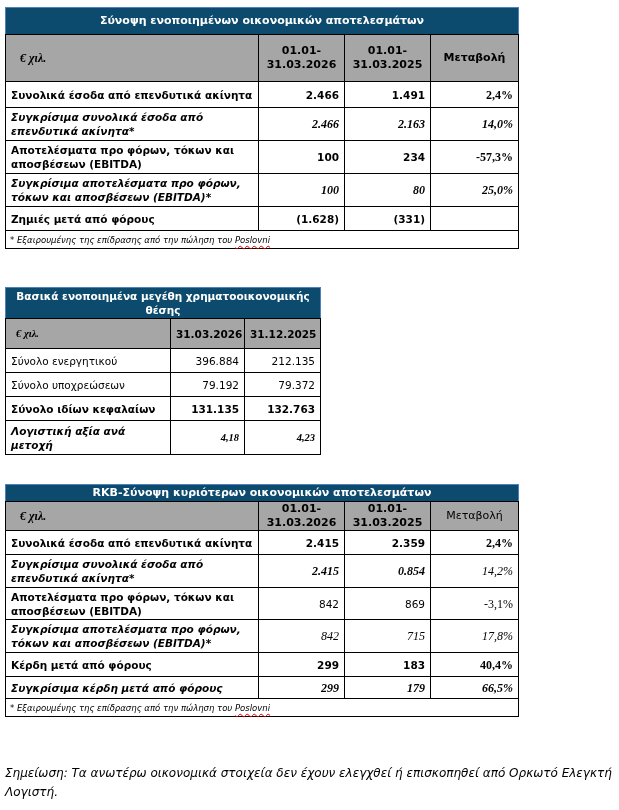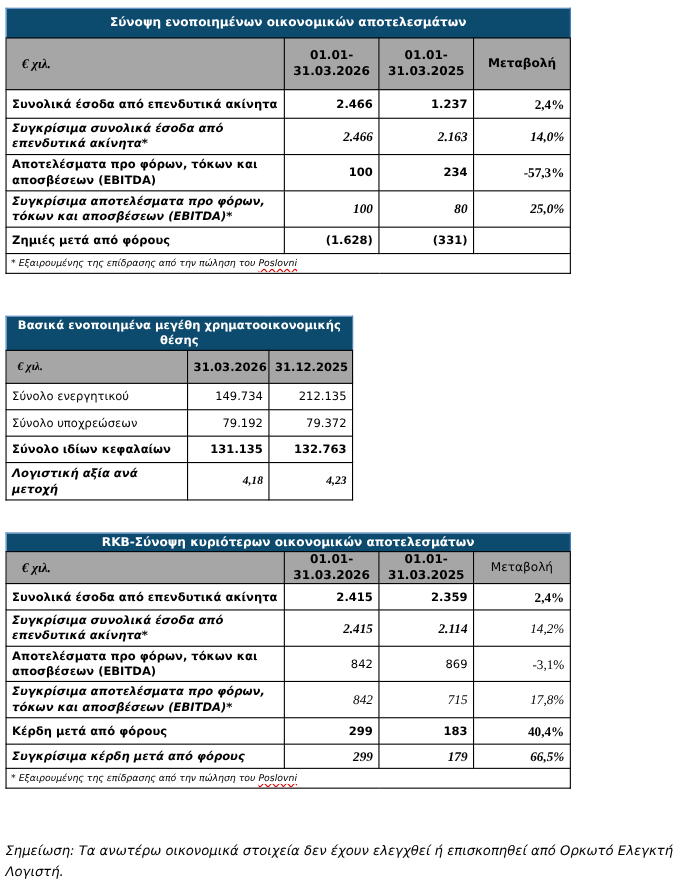--- a/index.html
+++ b/index.html
@@ -42,21 +42,21 @@
     <td class="unit">€ χιλ.</td>
     <td style="white-space:pre-line">01.01-
 31.03.2026</td>
     <td style="white-space:pre-line">01.01-
 31.03.2025</td>
     <td>Μεταβολή</td>
   </tr>
   <tr class="bold" style="height:26px">
     <td>Συνολικά έσοδα από επενδυτικά ακίνητα</td>
     <td class="num">2.466</td>
-    <td class="num">1.237</td>
+    <td class="num">1.491</td>
     <td class="num serif">2,4%</td>
   </tr>
   <tr class="bolditalic" style="height:33px">
     <td>Συγκρίσιμα συνολικά έσοδα από επενδυτικά ακίνητα*</td>
     <td class="num">2.466</td>
     <td class="num">2.163</td>
     <td class="num">14,0%</td>
   </tr>
   <tr class="bold" style="height:33px">
     <td>Αποτελέσματα προ φόρων, τόκων και αποσβέσεων (EBITDA)</td>
@@ -92,21 +92,21 @@
       <tr class="t-title" style="height:31px">
     <td colspan="3" style="line-height:14px">Βασικά ενοποιημένα μεγέθη χρηματοοικονομικής θέσης</td>
   </tr>
   <tr class="t-head" style="height:30px">
     <td class="unit">€ χιλ.</td>
     <td>31.03.2026</td>
     <td>31.12.2025</td>
   </tr>
   <tr style="height:24px">
     <td>Σύνολο ενεργητικού</td>
-    <td class="num">149.734</td>
+    <td class="num">396.884</td>
     <td class="num">212.135</td>
   </tr>
   <tr style="height:24px">
     <td>Σύνολο υποχρεώσεων</td>
     <td class="num">79.192</td>
     <td class="num">79.372</td>
   </tr>
   <tr class="bold" style="height:24px">
     <td>Σύνολο ιδίων κεφαλαίων</td>
     <td class="num">131.135</td>
@@ -141,21 +141,21 @@
   </tr>
   <tr class="bold" style="height:24px">
     <td>Συνολικά έσοδα από επενδυτικά ακίνητα</td>
     <td class="num">2.415</td>
     <td class="num">2.359</td>
     <td class="num serif">2,4%</td>
   </tr>
   <tr class="bolditalic" style="height:33px">
     <td>Συγκρίσιμα συνολικά έσοδα από επενδυτικά ακίνητα*</td>
     <td class="num">2.415</td>
-    <td class="num">2.114</td>
+    <td class="num">0.854</td>
     <td class="num" style="font-weight:normal">14,2%</td>
   </tr>
   <tr class="bold" style="height:32px">
     <td>Αποτελέσματα προ φόρων, τόκων και αποσβέσεων (EBITDA)</td>
     <td class="num" style="font-weight:normal">842</td>
     <td class="num" style="font-weight:normal">869</td>
     <td class="num serif" style="font-weight:normal">-3,1%</td>
   </tr>
   <tr class="bolditalic" style="height:33px">
     <td>Συγκρίσιμα αποτελέσματα προ φόρων, τόκων και αποσβέσεων (EBITDA)*</td>

